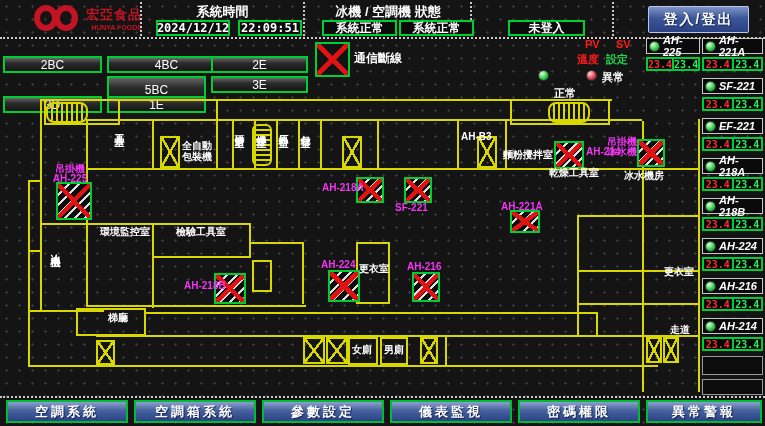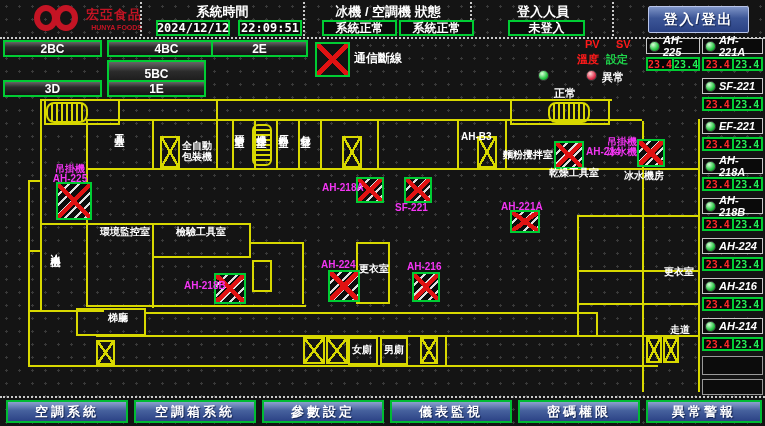--- a/index.html
+++ b/index.html
@@ -35,21 +35,21 @@
   .unitlabel { position: absolute; color: #f335f3; font-size: 10px; font-weight: bold;
     white-space: pre-line; line-height: 10px; text-align: center; }
   .gbox { position: absolute; border: 2px solid #00cc33; background: #0b0b0b;
     display: flex; align-items: center; justify-content: center; font-weight: bold;
     font-size: 12px; color: #fff; }
   .mono { font-family: "DejaVu Sans Mono", monospace; }
   .secLabel { position: absolute; color: #fff; font-weight: bold; font-size: 13px; text-align: center; }
   .floorbtn { position: absolute; border: 2px solid #00cc33;
     background: linear-gradient(#666, #2b2b2b 40%, #141414); color: #fff;
     display: flex; align-items: center; justify-content: center;
-    font-size: 12px; font-weight: bold; cursor: pointer; }
+    font-size: 12px; font-weight: normal; cursor: pointer; margin-top: 16px; }
   .menubtn { position: absolute; border: 2px solid #00bb33;
     background: linear-gradient(#8ba1ce, #46619d 45%, #2c4386); color: #fff;
     display: flex; align-items: center; justify-content: center; font-size: 13px;
     font-weight: bold; letter-spacing: 3px; text-shadow: 1px 1px 1px #12224d; cursor: pointer; }
   .loginbtn { position: absolute; border: 1px solid #b9c5ea; border-radius: 2px;
     background: linear-gradient(#7e94c6, #3c5697 45%, #2a4184); color: #fff;
     display: flex; align-items: center; justify-content: center; font-size: 14px;
     font-weight: bold; letter-spacing: 2px; text-shadow: 1px 1px 1px #12224d; cursor: pointer; }
   .sbname { position: absolute; border: 1px solid #c8c8c8; background: #0a0a0a;
     display: flex; align-items: center; gap: 3px; padding-left: 2px;
@@ -90,28 +90,28 @@
   <div class="dot-h" style="left:0;top:37px;width:765px"></div>
 
   <div class="secLabel" style="left:145px;top:3px;width:155px">系統時間</div>
   <div class="gbox mono" style="left:156px;top:20px;width:74px;height:16px">2024/12/12</div>
   <div class="gbox mono" style="left:238px;top:20px;width:64px;height:16px">22:09:51</div>
 
   <div class="secLabel" style="left:308px;top:3px;width:160px">冰機 / 空調機 狀態</div>
   <div class="gbox" style="left:322px;top:20px;width:75px;height:16px">系統正常</div>
   <div class="gbox" style="left:399px;top:20px;width:75px;height:16px">系統正常</div>
 
-  <div class="secLabel" style="left:478px;top:3px;width:130px">登入人員</div>
   <div class="gbox" style="left:508px;top:20px;width:77px;height:16px">未登入</div>
   <div class="loginbtn" style="left:648px;top:6px;width:101px;height:27px">登入/登出</div>
 
   <div class="floorbtn" style="left:3px;top:40px;width:99px;height:17px">2BC</div>
   <div class="floorbtn" style="left:107px;top:40px;width:119px;height:17px">4BC</div>
   <div class="floorbtn" style="left:211px;top:40px;width:97px;height:17px">2E</div>
   <div class="floorbtn" style="left:107px;top:60px;width:99px;height:28px">5BC</div>
+  <div class="floorbtn" style="left:211px;top:60px;width:97px;height:17px">3E</div>
   <div class="floorbtn" style="left:3px;top:80px;width:99px;height:17px">3D</div>
   <div class="floorbtn" style="left:107px;top:80px;width:99px;height:17px">1E</div>
 
   <div class="legendx" style="left:315px;top:42px;width:35px;height:35px">
     <span class="x-r"></span>
   </div>
   <div class="lgd" style="left:354px;top:50px;color:#fff;font-size:12px">通信斷線</div>
 
   <div class="lgd" style="left:585px;top:38px;color:#ff1a1a">PV</div>
   <div class="lgd" style="left:616px;top:38px;color:#ff1a1a">SV</div>

